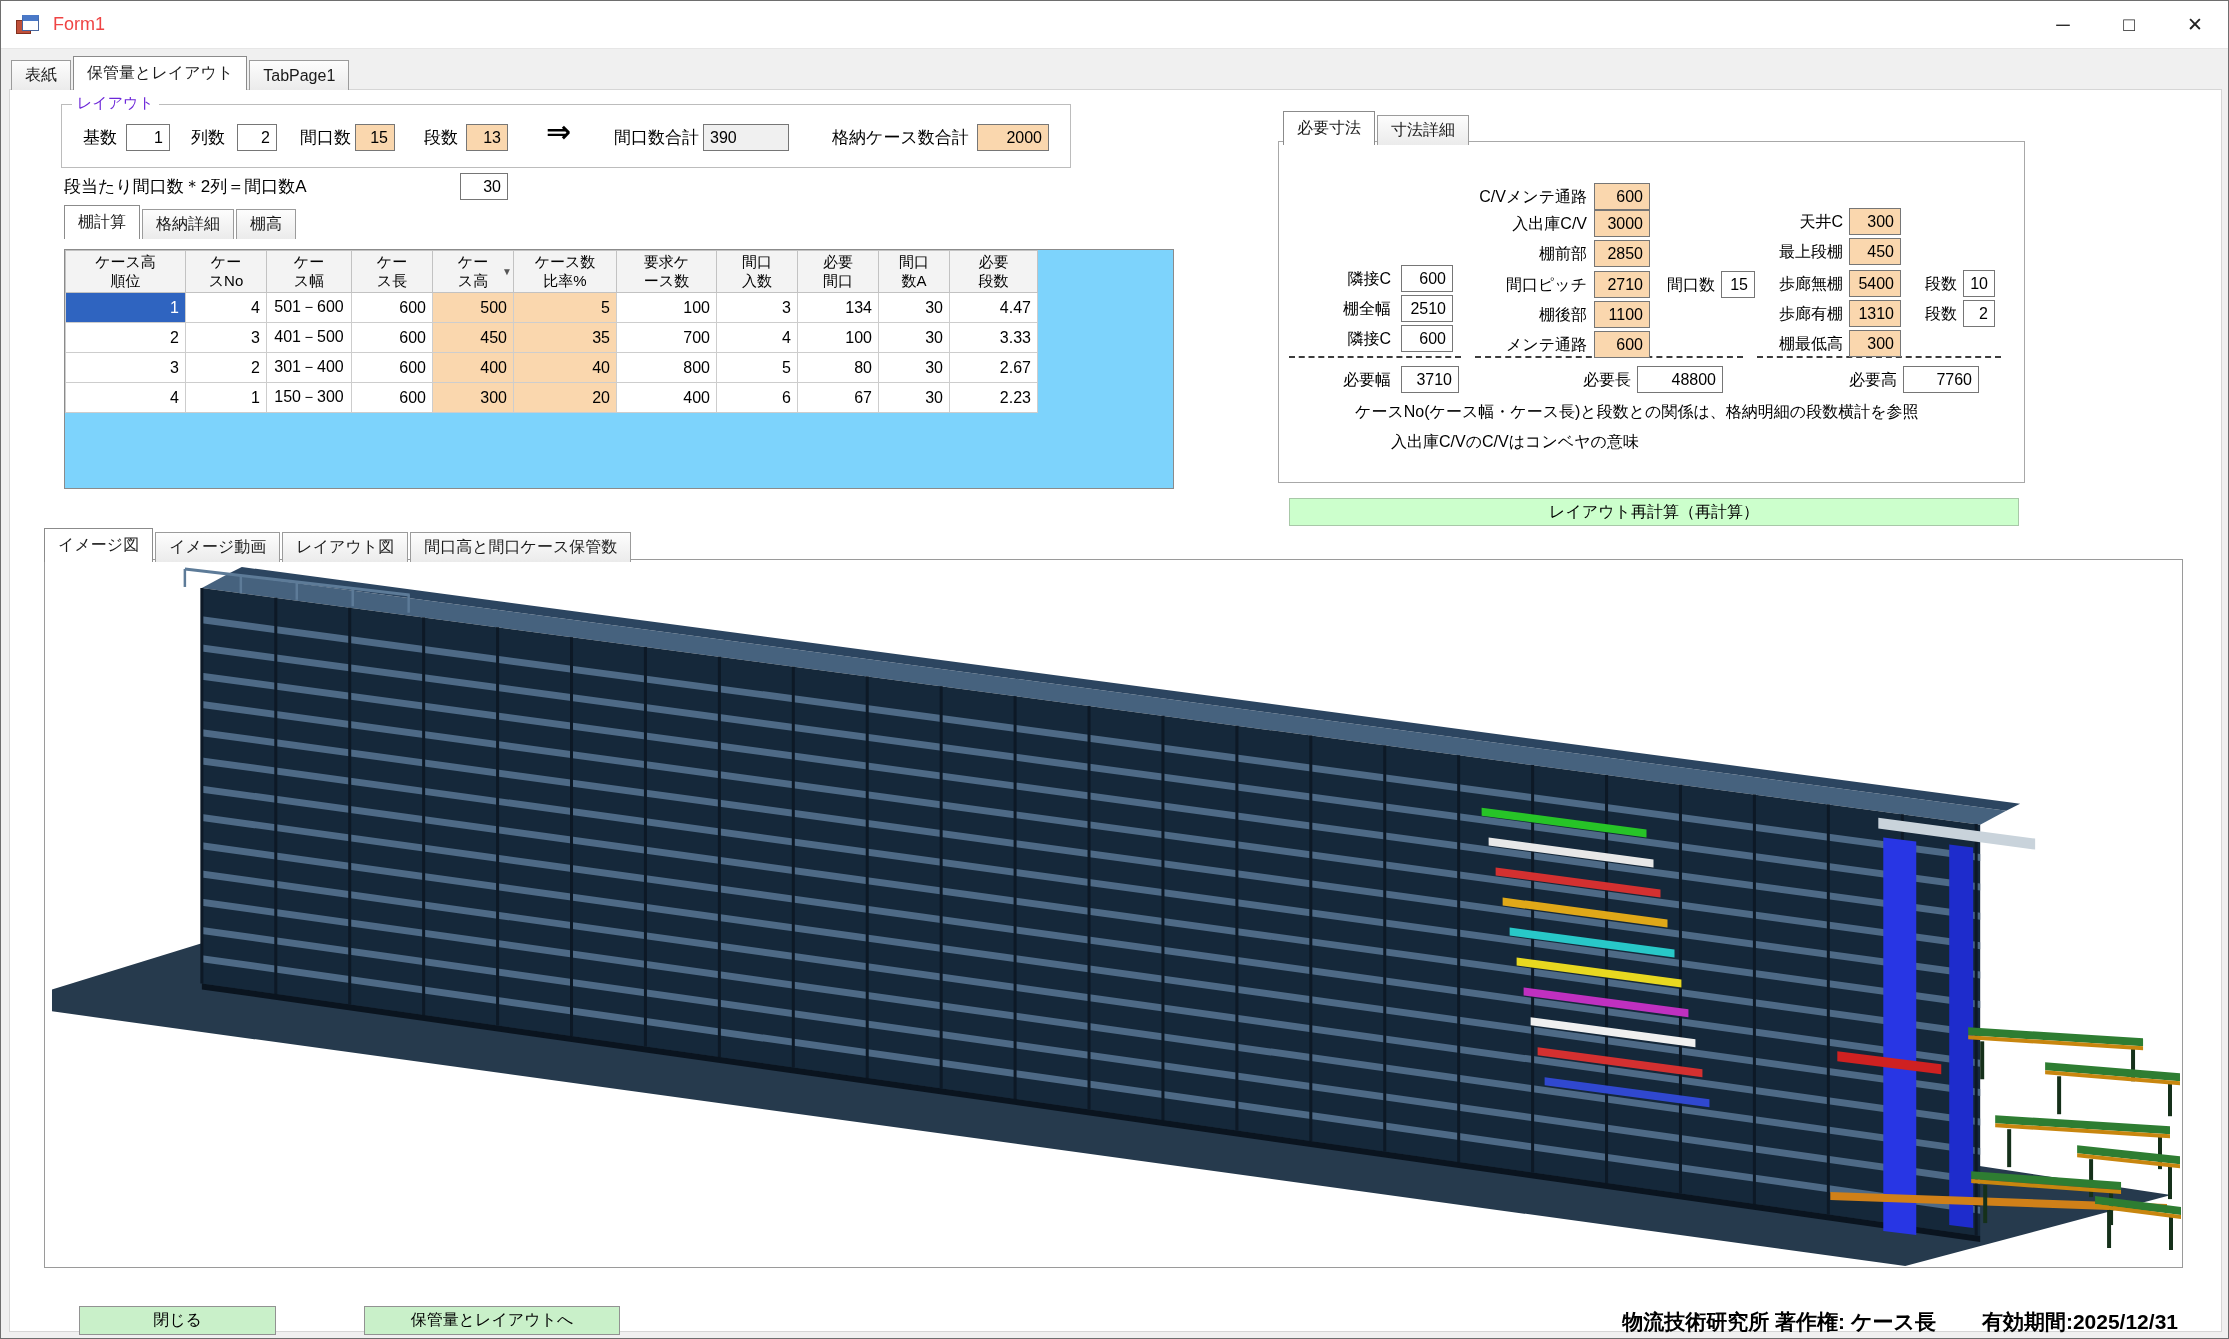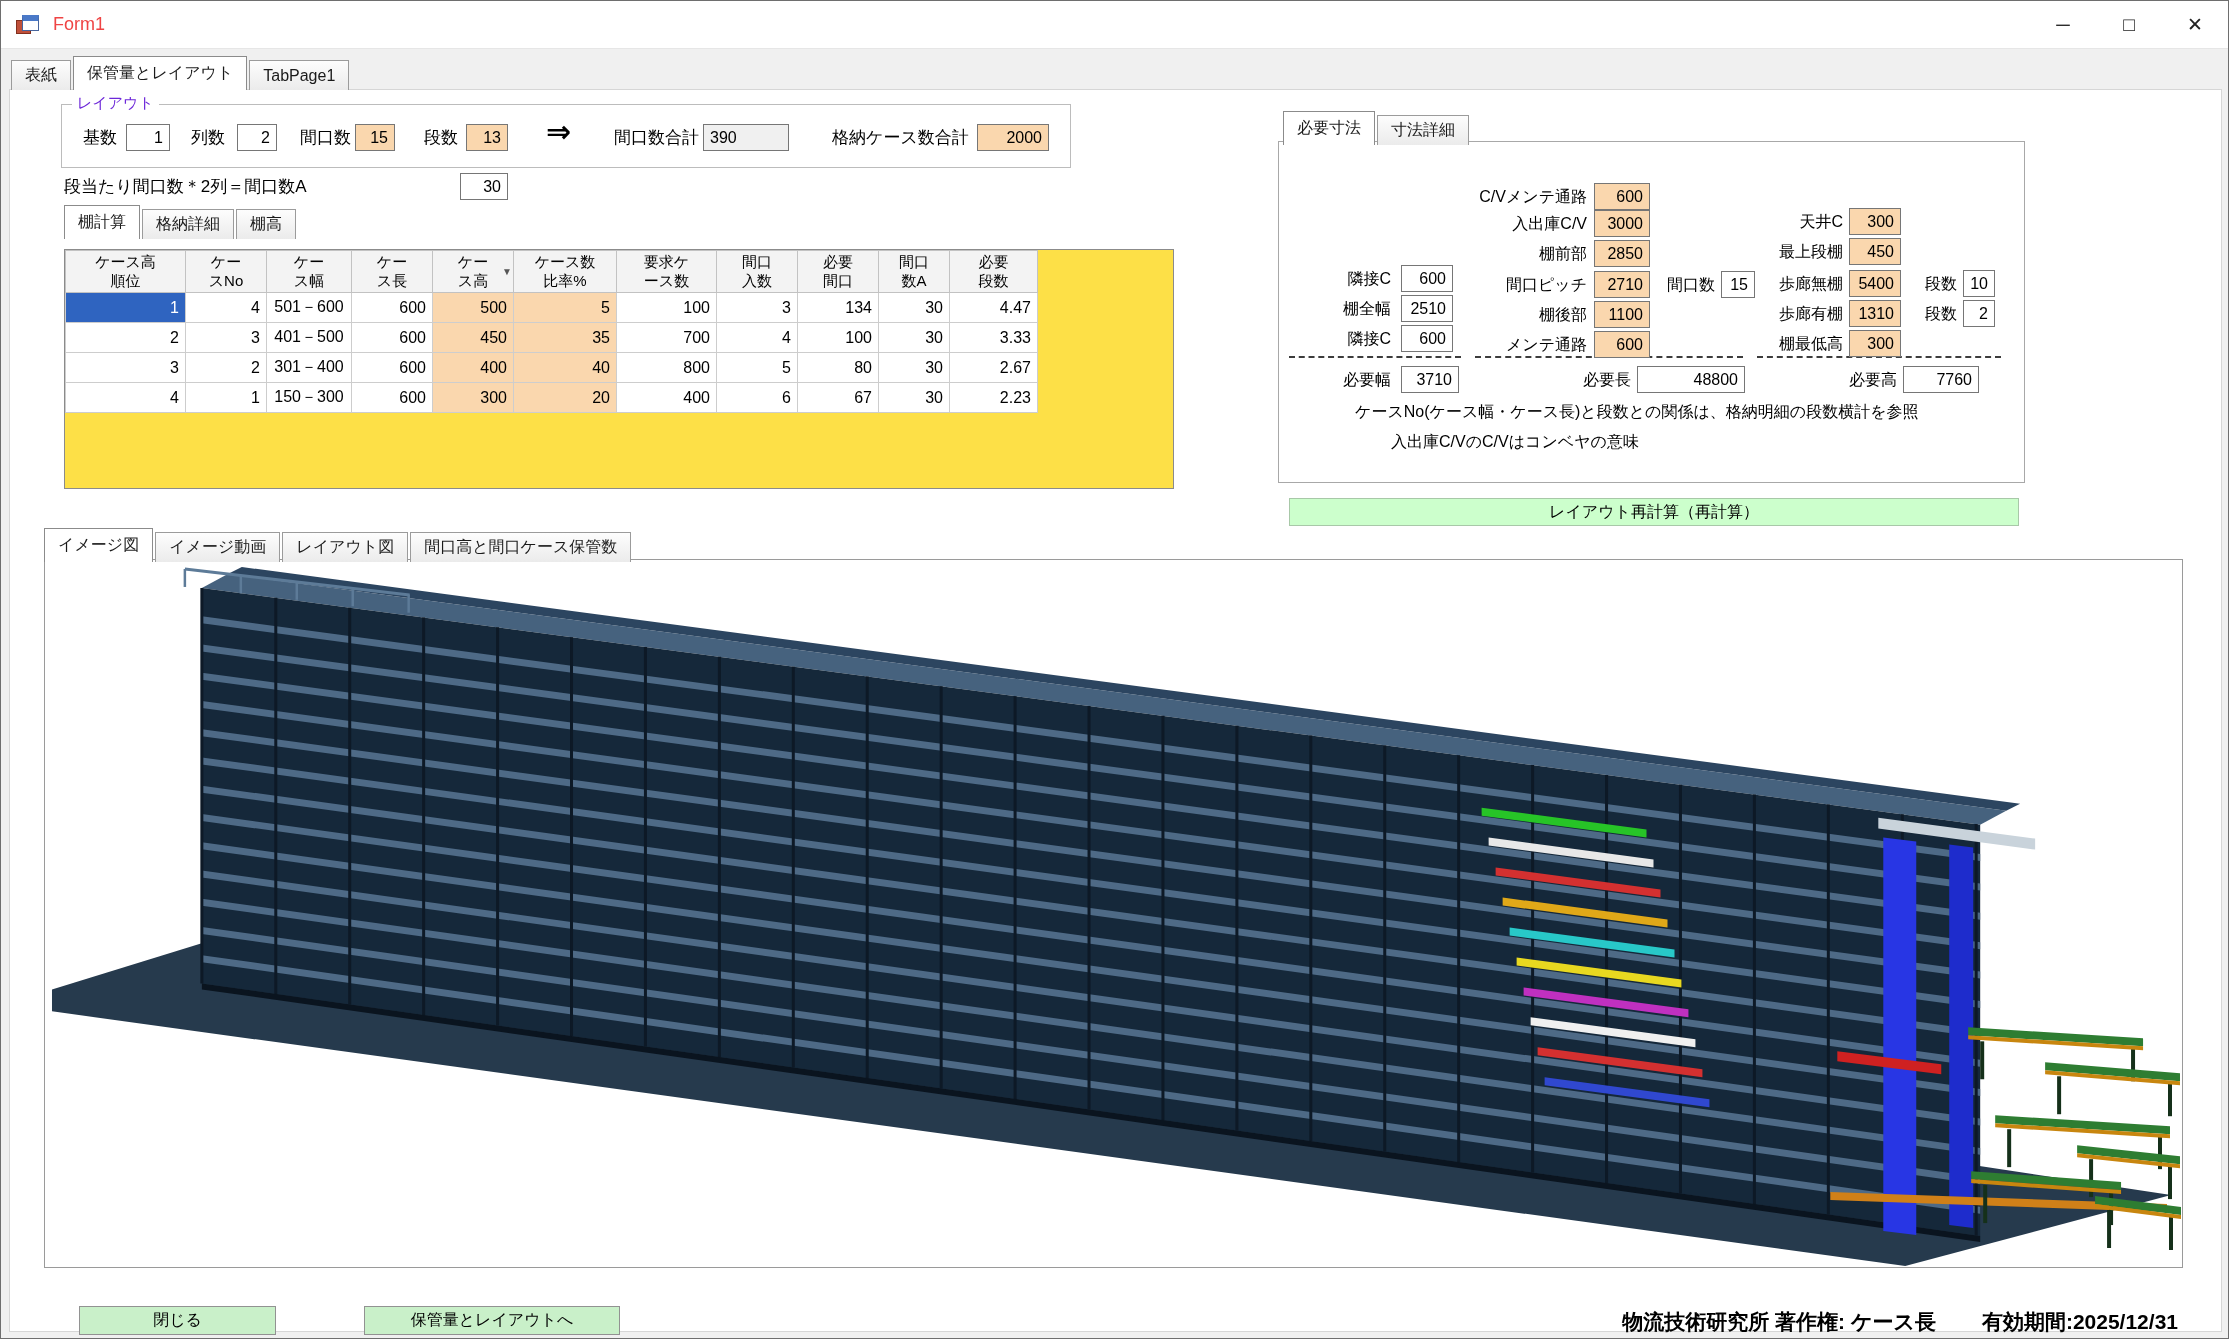--- a/index.html
+++ b/index.html
@@ -29,21 +29,21 @@
   .lbl{position:absolute;font-size:17px;color:#000;line-height:27px;white-space:nowrap;}
   .arrow{font-size:30px;font-weight:bold;line-height:38px;}
   .vbox{position:absolute;height:27px;border:1px solid #767676;background:#fff;font-size:16px;color:#000;text-align:right;padding:0 6px;outline:none;}
   .vbox.hl{background:#fad7ae;}
   .vbox.gray{background:#f0f0f0;text-align:left;}
   .rlbl{position:absolute;font-size:16px;color:#000;line-height:27px;text-align:right;white-space:nowrap;}
   .note{position:absolute;font-size:16px;color:#000;white-space:nowrap;}
   .dash{position:absolute;height:0;border-top:2px dashed #3c3c3c;}
 
   
-  .grid{position:absolute;left:63px;top:248px;width:1110px;height:240px;background:#fde047;border:1px solid #8b8b8b;overflow:hidden;}
+  .grid{position:absolute;left:63px;top:248px;width:1110px;height:240px;background:#7dd3fc;border:1px solid #8b8b8b;overflow:hidden;}
   .grid table{border-collapse:collapse;table-layout:fixed;}
   .grid th{background:#f3f3f3;border:1px solid #c2c2c2;font-weight:normal;font-size:15px;color:#000;height:42px;padding:1px 3px;position:relative;}
   .grid th span.hdr{white-space:pre-line;line-height:1.25;display:inline-block;}
   .sortico{position:absolute;right:1px;top:15px;font-size:10px;color:#555;}
   .grid td{background:#fff;border:1px solid #cdcdcd;font-size:16px;color:#000;height:30px;text-align:right;padding:0 6px;white-space:nowrap;}
   .grid td.ctr{text-align:center;padding:0 2px;}
   .grid td.hl{background:#fad7ae;}
   .grid td.sel{background:#2f64c0;color:#fff;}
 
   
@@ -211,21 +211,21 @@
     <div class="tab">寸法詳細</div>
   </div>
 
   <div class="groupbox" id="dims-panel" style="left:1277px;top:140px;width:747px;height:342px;border-color:#a8a8a8">
     <div class="dash" style="left:10px;top:214px;width:172px"></div>
     <div class="dash" style="left:196px;top:214px;width:268px"></div>
     <div class="dash" style="left:478px;top:214px;width:244px"></div>
     <div class="rlbl" style="left:10px;top:224px;width:102px">必要幅</div>
     <input class="vbox" style="left: 122px; top: 224px; width: 58px;" value="3710">
     <div class="rlbl" style="left:252px;top:224px;width:100px">必要長</div>
-    <input class="vbox" style="left: 358px; top: 224px; width: 108px;" value="48800">
+    <input class="vbox" style="left: 358px; top: 224px; width: 86px;" value="48800">
     <div class="rlbl" style="left:500px;top:224px;width:118px">必要高</div>
     <input class="vbox" style="left: 624px; top: 224px; width: 76px;" value="7760">
     <div class="note" style="left:76px;top:260px">ケースNo(ケース幅・ケース長)と段数との関係は、格納明細の段数横計を参照</div>
     <div class="note" style="left:112px;top:290px">入出庫C/VのC/Vはコンベヤの意味</div>
   <div class="rlbl" style="left: 150px; top: 41px; width: 158px;">C/Vメンテ通路</div>
       <input class="vbox hl" value="600" style="left: 315px; top: 41px; width: 56px;">
       <div class="rlbl" style="left: 150px; top: 68px; width: 158px;">入出庫C/V</div>
       <input class="vbox hl" value="3000" style="left: 315px; top: 68px; width: 56px;">
       <div class="rlbl" style="left: 150px; top: 98px; width: 158px;">棚前部</div>
       <input class="vbox hl" value="2850" style="left: 315px; top: 98px; width: 56px;">

